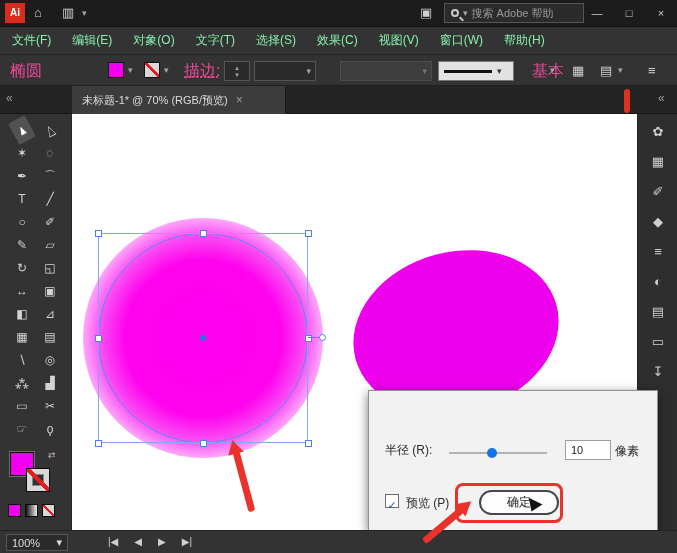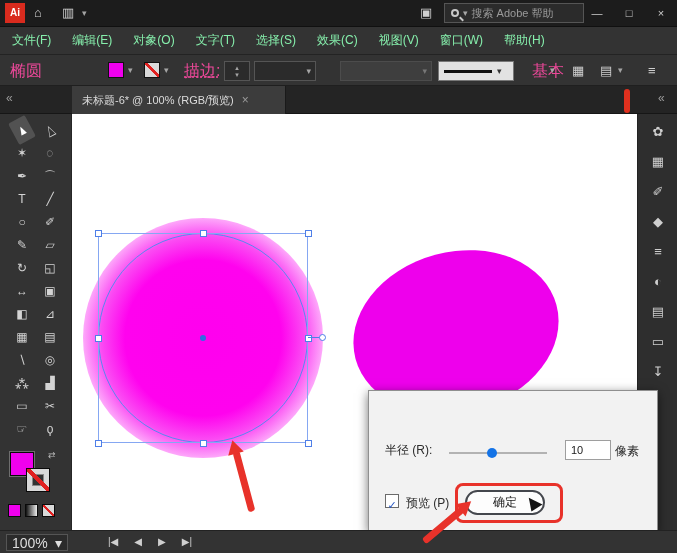--- a/index.html
+++ b/index.html
@@ -72,21 +72,21 @@
   .chk{font-size:11px;color:#2455c3;line-height:12px}
   .ok-btn{width:80px;height:25px;border:2px solid #44474d;border-radius:13px;background:#fdfdfd;color:#1a1a1a;font-size:12px}
   
   .anno-rect{left:455px;top:483px;width:108px;height:40px;border:3px solid #e8322a;border-radius:8px;z-index:45}
   .ptr{left:527px;top:496px;width:0;height:0;border-bottom:13px solid #141414;border-left:5px solid transparent;border-right:8px solid transparent;transform:rotate(-32deg);z-index:46}
   .r-arrow{height:7px;background:#e8322a;border-radius:3px;transform-origin:left center;z-index:50}
   .r-arrow::after{content:"";position:absolute;right:-12px;top:-5px;border-left:14px solid #e8322a;border-top:8.5px solid transparent;border-bottom:8.5px solid transparent}
   
   .statusbar{left:0;top:530px;width:677px;height:23px;background:#333;border-top:1px solid #222;z-index:30}
   .zoombox{left:6px;top:533px;width:62px;height:17px;background:#2b2b2b;border:1px solid #555;display:flex;align-items:center;justify-content:space-between;padding:0 5px}
-  .zoombox span{font-size:14px;color:#ddd}
+  .zoombox span{font-size:11px;color:#ddd}
   .nav{left:108px;top:533px;display:flex;gap:16px}
   .nav span{font-size:10px;color:#cfcfcf}
 </style>
 </head>
 <body>
 
 <div class="abs titlebar">
   <div class="abs ai-logo">Ai</div>
   <span class="abs tbico" style="left:34px;top:3px">⌂</span>
   <span class="abs tbico" style="left:62px;top:3px">▥</span>
@@ -139,21 +139,21 @@
   <span class="abs caret" style="left:550px;top:10px">▾</span>
   <span class="abs tbico" style="left:572px;top:6px">▦</span>
   <span class="abs tbico" style="left:600px;top:6px">▤</span>
   <span class="abs caret" style="left:618px;top:10px">▾</span>
   <span class="abs tbico" style="left:648px;top:6px">≡</span>
 </div>
 
 <div class="abs tabbar"></div>
 <span class="abs collapse" style="left:6px;top:91px;z-index:2">«</span>
 <div class="abs doctab">
-  <span class="ttl">未标题-6* @ 100% (RGB/预览)</span>
+  <span class="ttl">未标题-1* @ 70% (RGB/预览)</span>
   <span class="collapse">×</span>
 </div>
 <div class="abs red-thumb"></div>
 <span class="abs collapse" style="left:658px;top:91px;z-index:6">«</span>
 
 <div class="abs ltool">
   <div class="tools">
     <span class="tool cursor active">▲</span>
     <span class="tool cursor">△</span>
     <span class="tool">✶</span>
@@ -226,21 +226,21 @@
 <div class="abs dialog">
   <span class="abs dlg-label" style="left:16px;top:51px">半径 (R):</span>
   <div class="abs slider-track" style="left:80px;top:61px;width:98px"></div>
   <div class="abs slider-thumb" style="left:118px;top:57px"></div>
   <div class="abs value-box" style="left:196px;top:49px">10</div>
   <span class="abs dlg-label" style="left:246px;top:52px">像素</span>
   <div class="abs checkbox" style="left:16px;top:103px">
     <span class="chk">✓</span>
   </div>
   <span class="abs dlg-label" style="left:37px;top:104px">预览 (P)</span>
-  <button class="abs ok-btn" style="left:96px;top:99px">确定</button>
+  <button class="abs ok-btn" style="left:110px;top:99px">确定</button>
 </div>
 
 <div class="abs anno-rect"></div>
 <span class="abs ptr"></span>
 <div class="abs r-arrow" style="left:252px;top:508px;width:62px;transform:rotate(-105deg)"></div>
 <div class="abs r-arrow" style="left:424px;top:538px;width:50px;transform:rotate(-40deg)"></div>
 
 <div class="abs statusbar">
   <div class="abs zoombox" style="top:3px">
     <span>100%</span>

